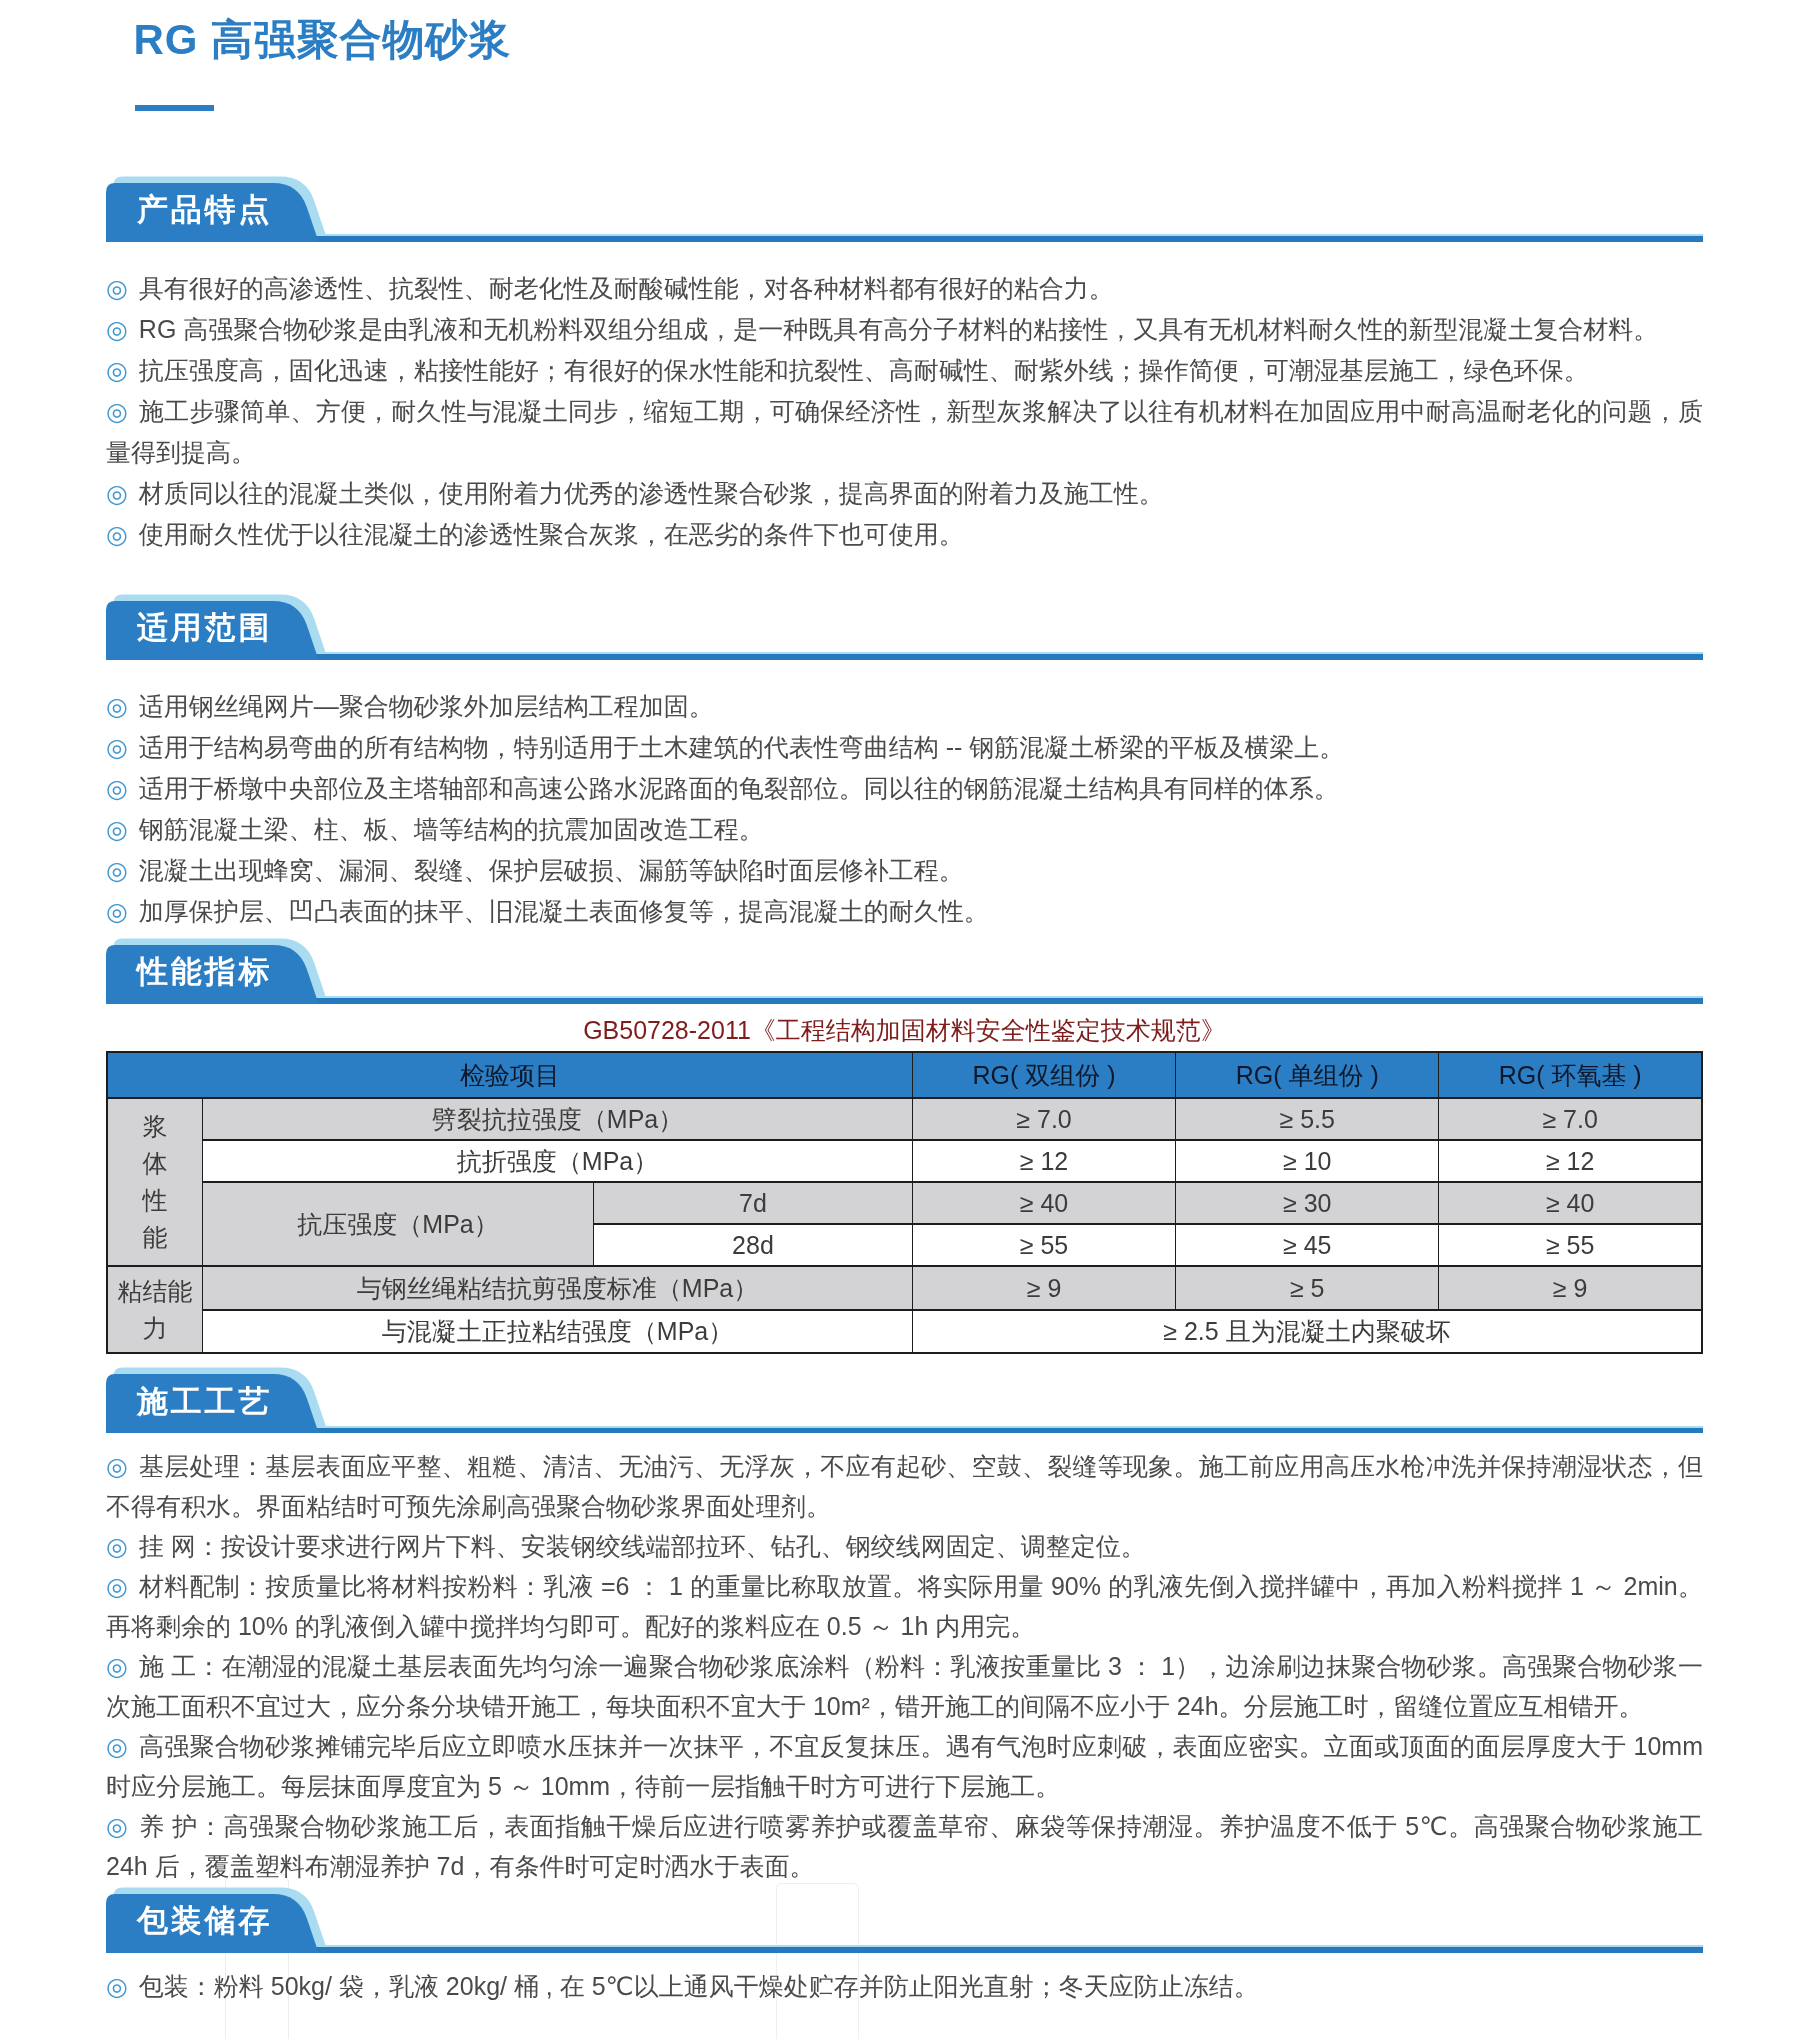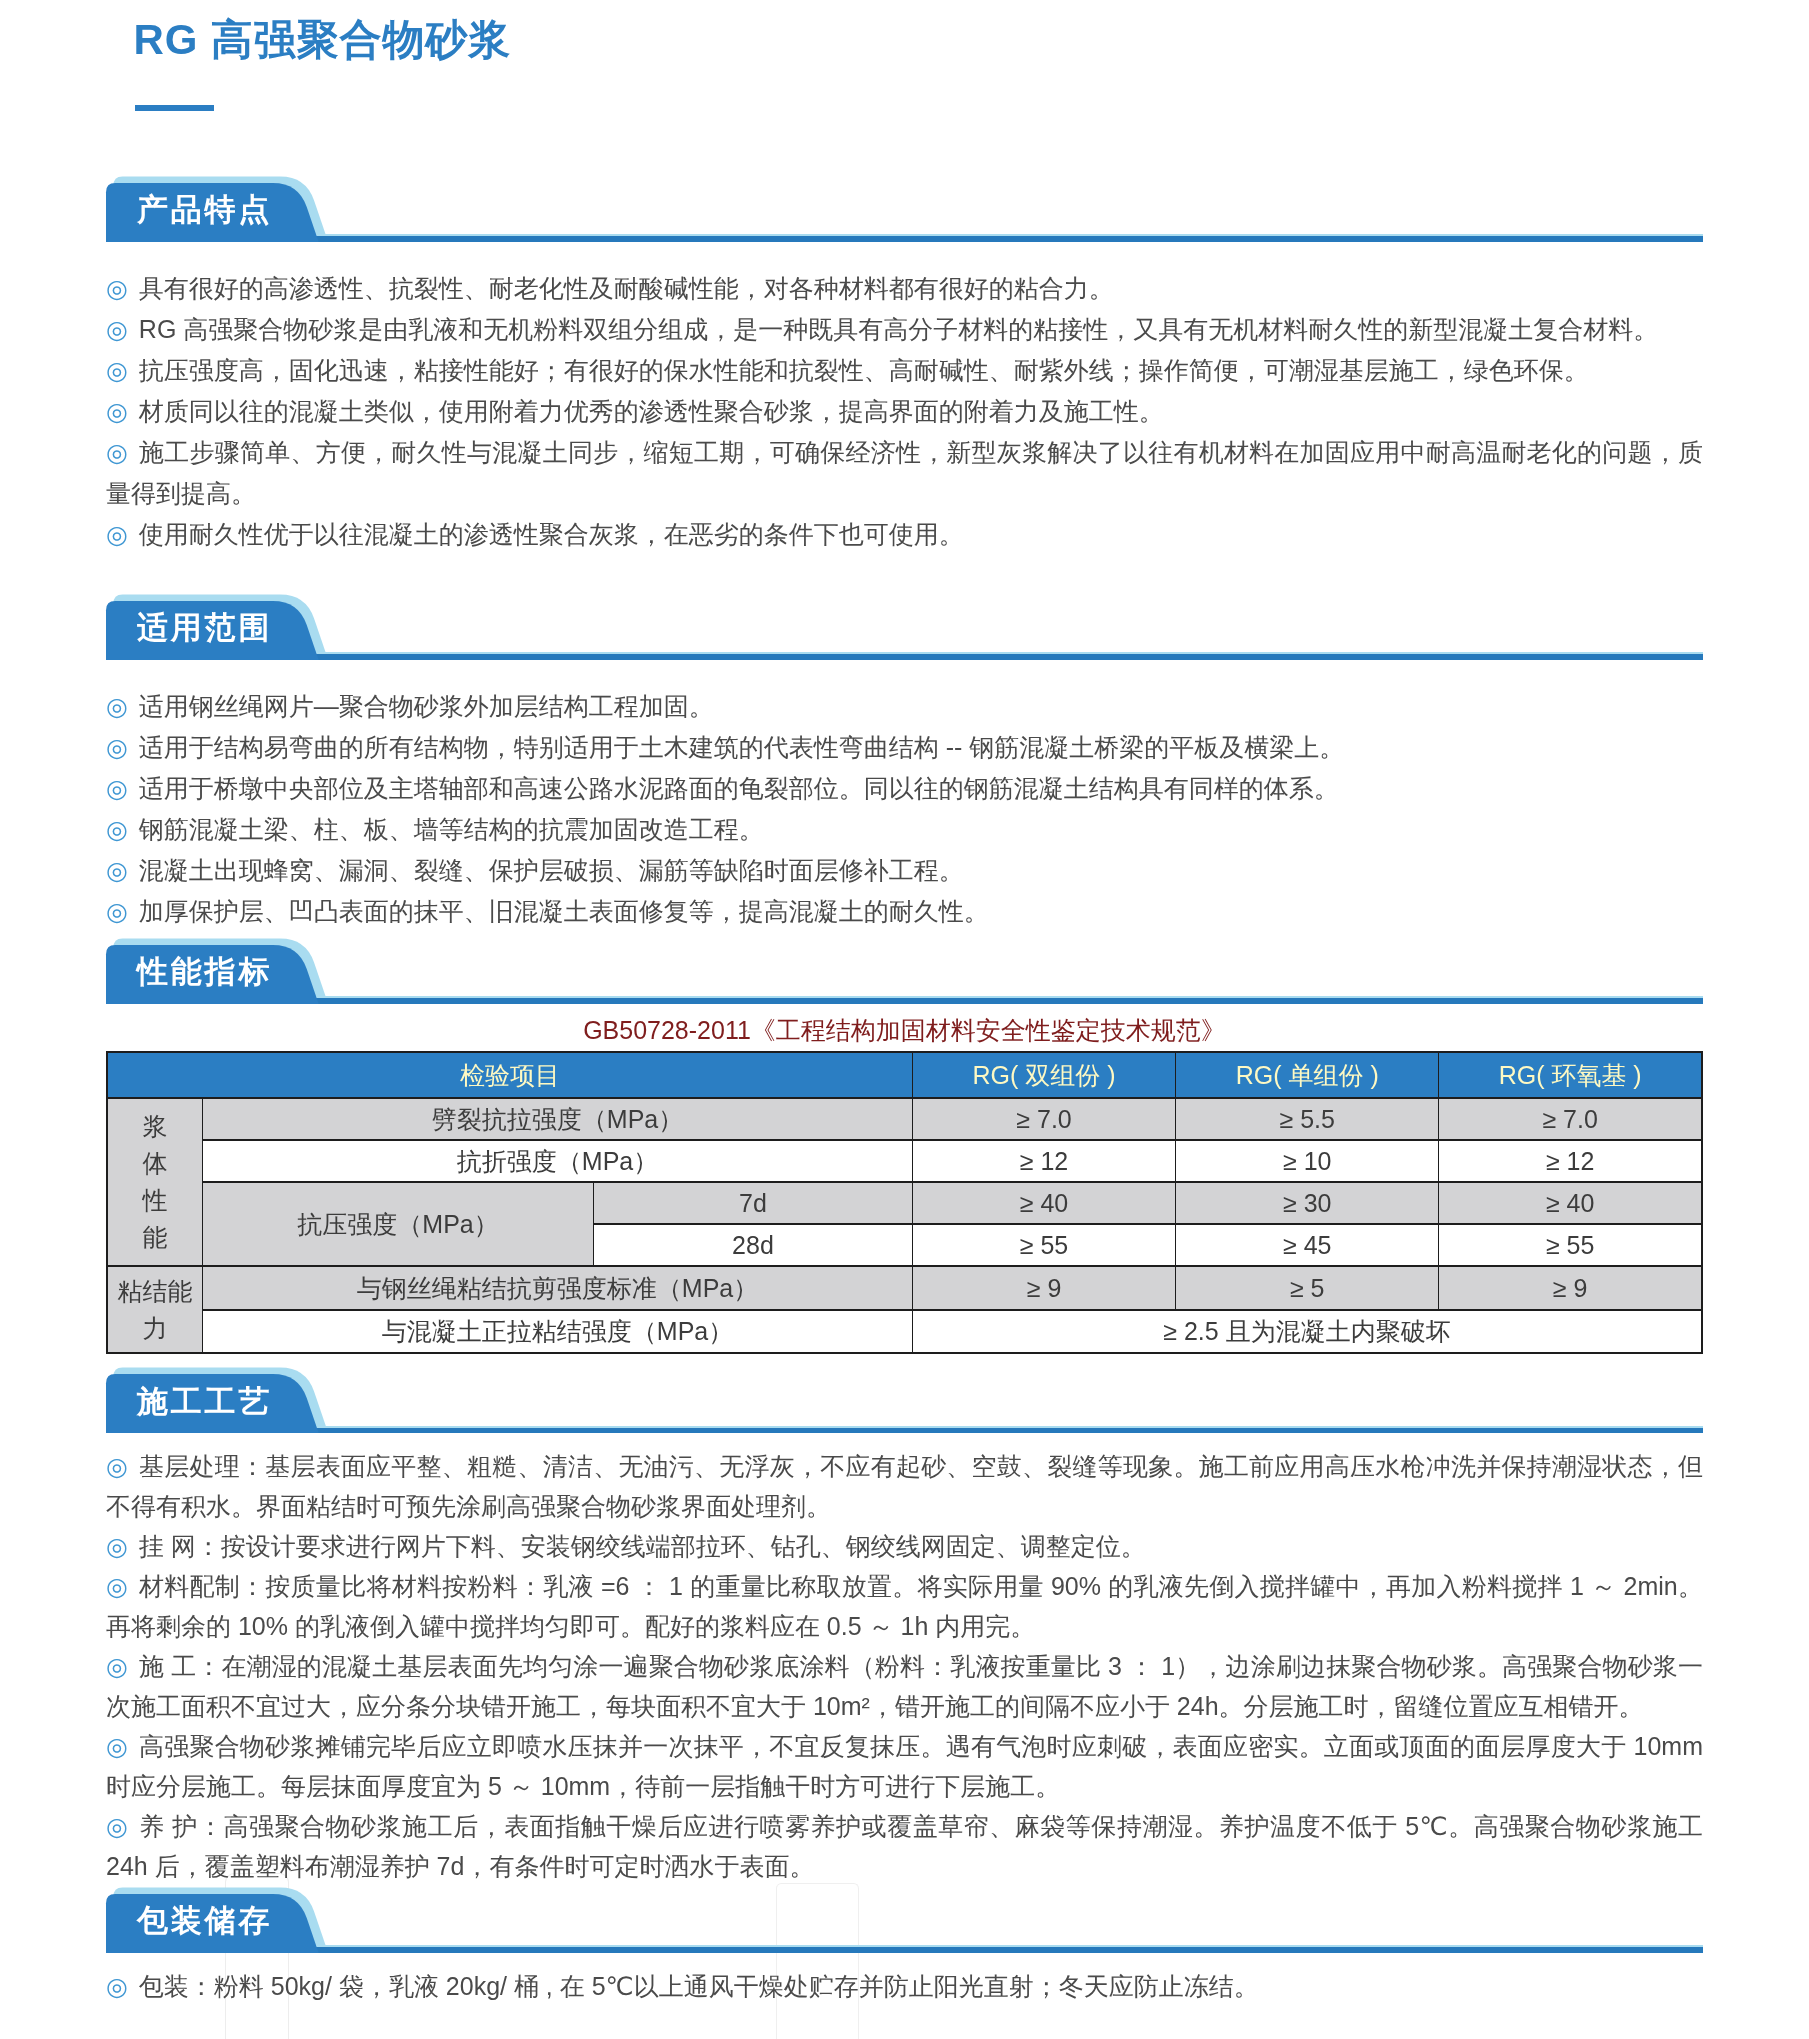--- a/index.html
+++ b/index.html
@@ -47,21 +47,21 @@
   .pair .pair-right{flex:1;}
   .proc.bullets{margin-top:13px;line-height:40px;}
   .pack.bullets{margin-top:13px;line-height:41px;}
 
   
   .tbl-caption{margin-top:9.2px;text-align:center;font-size:25px;line-height:35px;color:#7f1d1d;}
   table.perf{width:100%;margin-top:3.7px;border-collapse:collapse;border:2.8px solid var(--tborder);
     font-size:25px;color:#3c3c3c;table-layout:fixed;}
   table.perf td,table.perf th{border:1.8px solid var(--tborder);border-top-width:2.8px;border-bottom-width:2.8px;
     text-align:center;vertical-align:middle;padding:0 5.5px;font-weight:normal;}
-  table.perf thead th{background:var(--accent);color:#fef9c3;height:46px;}
+  table.perf thead th{background:var(--accent);color:#0f172a;height:46px;}
   table.perf tbody td{height:42px;background:#fff;}
   table.perf td.shade{background:var(--row-gray);}
   table.perf td.cat{background:var(--row-gray);white-space:pre-line;line-height:37px;padding:5.5px 1.8px;}
 
   
   .watermark{position:absolute;z-index:0;pointer-events:none;}
   .wm-bottle{left:225px;top:1873px;width:64px;height:166px;border:1.8px solid #ededed;border-bottom:none;border-radius:9.2px 9.2px 0 0;}
   .wm-bag{left:776px;top:1883px;width:83px;height:157px;border:1.8px solid #efefef;border-bottom:none;border-radius:5.5px 5.5px 0 0;}
 </style>
 </head>
@@ -82,22 +82,22 @@
         <path d="M0,10 Q0,0 10,0 L182,0 Q210,0 219,26 L232,64 L0,64 Z" fill="#a9dcf0" transform="translate(8,-7)"></path>
         <path d="M0,10 Q0,0 10,0 L182,0 Q210,0 219,26 L232,64 L0,64 Z" fill="#2b7ec3"></path>
       </svg>
       <span class="badge-label">产品特点</span>
     </div>
   </div>
   <div class="bullets">
     <p><span class="bm">◎</span><span>具有很好的高渗透性、抗裂性、耐老化性及耐酸碱性能，对各种材料都有很好的粘合力。</span></p>
     <p><span class="bm">◎</span><span>RG 高强聚合物砂浆是由乳液和无机粉料双组分组成，是一种既具有高分子材料的粘接性，又具有无机材料耐久性的新型混凝土复合材料。</span></p>
     <p><span class="bm">◎</span><span>抗压强度高，固化迅速，粘接性能好；有很好的保水性能和抗裂性、高耐碱性、耐紫外线；操作简便，可潮湿基层施工，绿色环保。</span></p>
+    <p><span class="bm">◎</span><span>施工步骤简单、方便，耐久性与混凝土同步，缩短工期，可确保经济性，新型灰浆解决了以往有机材料在加固应用中耐高温耐老化的问题，质量得到提高。</span></p>
     <p><span class="bm">◎</span><span>材质同以往的混凝土类似，使用附着力优秀的渗透性聚合砂浆，提高界面的附着力及施工性。</span></p>
-    <p><span class="bm">◎</span><span>施工步骤简单、方便，耐久性与混凝土同步，缩短工期，可确保经济性，新型灰浆解决了以往有机材料在加固应用中耐高温耐老化的问题，质量得到提高。</span></p>
     <p><span class="bm">◎</span><span>使用耐久性优于以往混凝土的渗透性聚合灰浆，在恶劣的条件下也可使用。</span></p>
   </div>
 
   <div class="sec-head mt-sec2">
     <div class="sec-rule"></div>
     <div class="badge">
       <svg viewBox="0 0 240 64" preserveAspectRatio="none">
         <path d="M0,10 Q0,0 10,0 L182,0 Q210,0 219,26 L232,64 L0,64 Z" fill="#a9dcf0" transform="translate(8,-7)"></path>
         <path d="M0,10 Q0,0 10,0 L182,0 Q210,0 219,26 L232,64 L0,64 Z" fill="#2b7ec3"></path>
       </svg>

